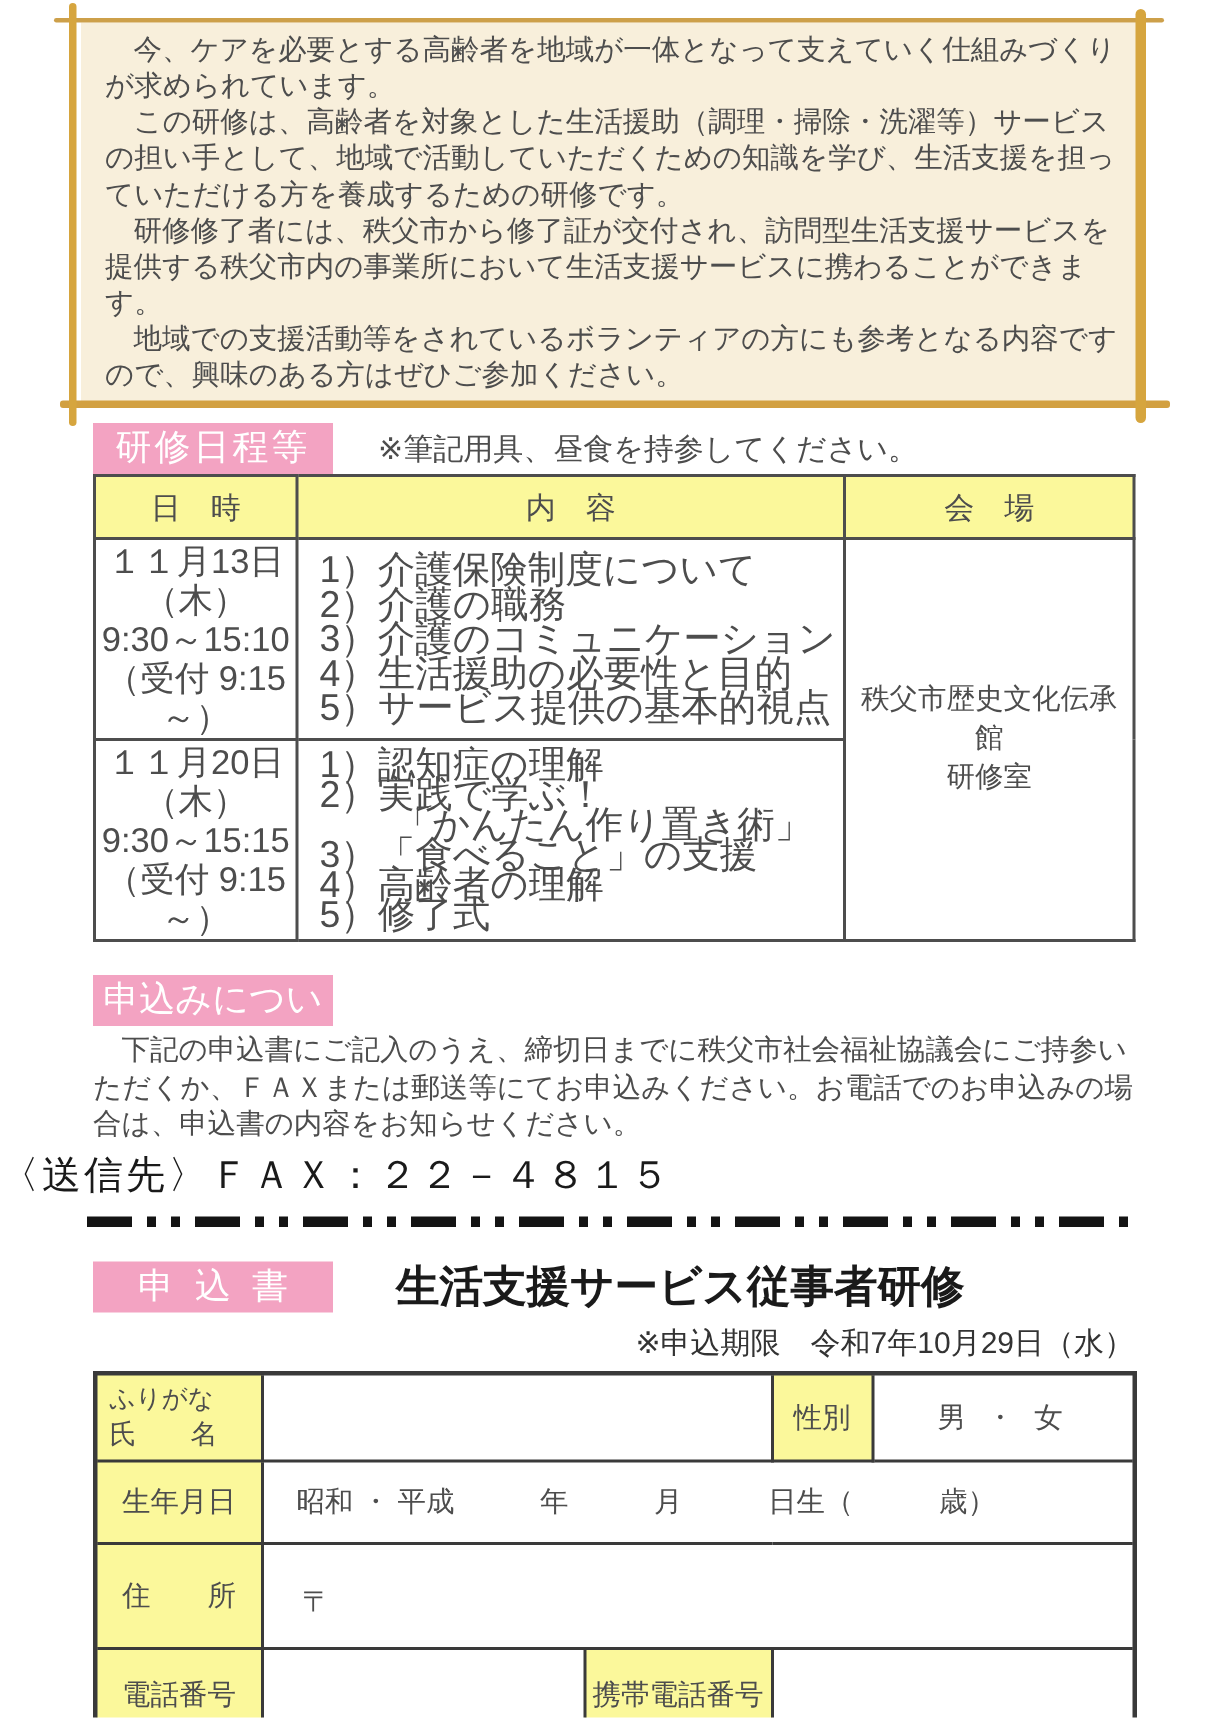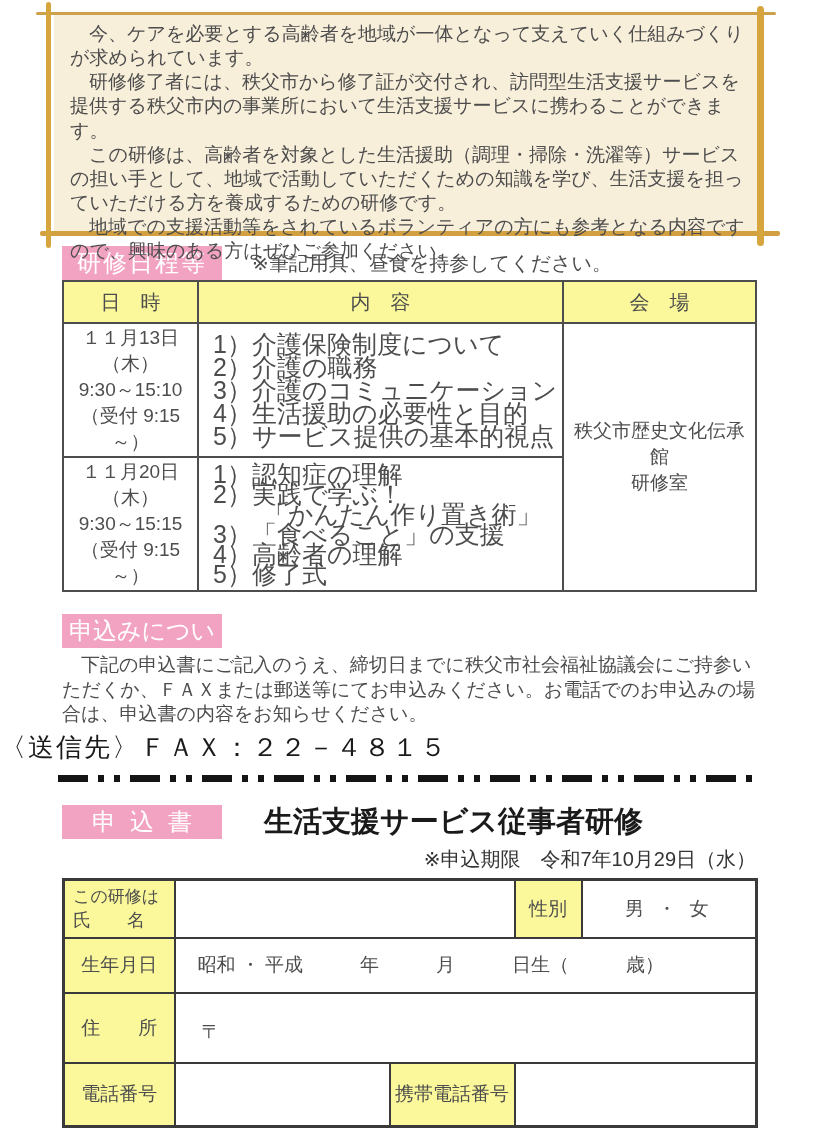--- a/index.html
+++ b/index.html
@@ -10,21 +10,21 @@
   }
   .page{position:relative;width:816px;height:1145px;}
 
   
   .doc-title{
     margin:24px 0 0 0;text-align:center;
     font-size:31px;font-weight:bold;color:#e8191c;letter-spacing:1px;line-height:40px;
   }
 
   
-  .intro-box{position:relative;width:816px;height:224px;margin-top:12px;}
+  .intro-box{position:relative;width:816px;height:260px;margin-top:12px;}
   .intro-bg{position:absolute;left:54px;right:52px;top:3px;bottom:4px;background:#f8efdb;}
   .stroke{background:#d6a53e;position:absolute;}
   .stroke-top{left:36px;right:40px;top:0;height:3px;background:#cda04a;border-radius:2px;}
   .stroke-bottom{left:40px;right:36px;bottom:0;height:5px;background:#d2a041;border-radius:2px;}
   .stroke-left{left:46px;top:-10px;bottom:-12px;width:5px;border-radius:3px;}
   .stroke-right{right:52px;top:-6px;bottom:-10px;width:7px;border-radius:4px;}
   .intro-text{position:absolute;left:70px;right:60px;top:10px;font-size:19px;line-height:1.27;}
   .intro-text p{margin:0;}
 
   
@@ -37,21 +37,21 @@
   .ls-wide{letter-spacing:14px;text-indent:14px;}
   .schedule-note{margin-left:30px;font-size:20px;color:#4d4d4d;}
 
   
   table{border-collapse:collapse;table-layout:fixed;}
   .schedule-table{margin:0 0 0 62px;width:693px;}
   .schedule-table th,.schedule-table td{border:2px solid #4d4d4d;}
   .schedule-table th{
     background:#fbf89b;font-weight:normal;font-size:20px;color:#4d4d4d;height:38px;
   }
-  .dt-cell{text-align:center;font-size:19px;line-height:26px;vertical-align:middle;}
+  .dt-cell{text-align:center;font-size:23px;line-height:26px;vertical-align:middle;}
   .ct-cell{font-size:25px;padding:6px 4px 6px 14px;vertical-align:middle;}
   .ct-cell div{line-height:23px;}
   .ct-tight div{line-height:20px;}
   .venue-cell{text-align:center;font-size:19px;line-height:26px;vertical-align:middle;}
 
   
   .apply-text{margin:5px 60px 0 62px;font-size:19px;line-height:1.3;}
   .fax-line{margin-top:3px;text-align:left;font-size:26px;color:#1a1a1a;letter-spacing:2px;}
   .dash-divider{
     margin:10px 0 0 58px;width:702px;height:7px;
@@ -87,22 +87,22 @@
 
 
   <div class="intro-box">
     <div class="intro-bg"></div>
     <div class="stroke stroke-top"></div>
     <div class="stroke stroke-bottom"></div>
     <div class="stroke stroke-left"></div>
     <div class="stroke stroke-right"></div>
     <div class="intro-text">
       <p>　今、ケアを必要とする高齢者を地域が一体となって支えていく仕組みづくりが求められています。</p>
+      <p>　この研修は、高齢者を対象とした生活援助（調理・掃除・洗濯等）サービスの担い手として、地域で活動していただくための知識を学び、生活支援を担っていただける方を養成するための研修です。</p>
       <p>　研修修了者には、秩父市から修了証が交付され、訪問型生活支援サービスを提供する秩父市内の事業所において生活支援サービスに携わることができます。</p>
-      <p>　この研修は、高齢者を対象とした生活援助（調理・掃除・洗濯等）サービスの担い手として、地域で活動していただくための知識を学び、生活支援を担っていただける方を養成するための研修です。</p>
       <p>　地域での支援活動等をされているボランティアの方にも参考となる内容ですので、興味のある方はぜひご参加ください。</p>
     </div>
   </div>
 
   <div class="label-row" style="margin-top:10px;">
     <div class="section-label ls2">研修日程等</div>
     <div class="schedule-note">※筆記用具、昼食を持参してください。</div>
   </div>
 
   <table class="schedule-table">
@@ -171,21 +171,21 @@
     <colgroup>
       <col style="width:111px">
         <col style="width:215px">
         <col style="width:125px">
       <col style="width:67px">
         <col style="width:175px">
     </colgroup>
     <tbody>
         <tr class="r1">
       <td class="yellow-cell furigana-cell">
-        <div class="l1">この研修は</div>
+        <div class="l1">ふりがな</div>
         <div class="l2">氏　　名</div>
       </td>
       <td colspan="2"></td>
       <td class="yellow-cell lbl">性別</td>
       <td class="gender-cell">男 ・ 女</td>
     </tr>
     <tr class="r2">
       <td class="yellow-cell lbl">生年月日</td>
       <td colspan="4" class="birth-cell">昭和 ・ 平成　　　年　　　月　　　日生（　　　歳）</td>
     </tr>

